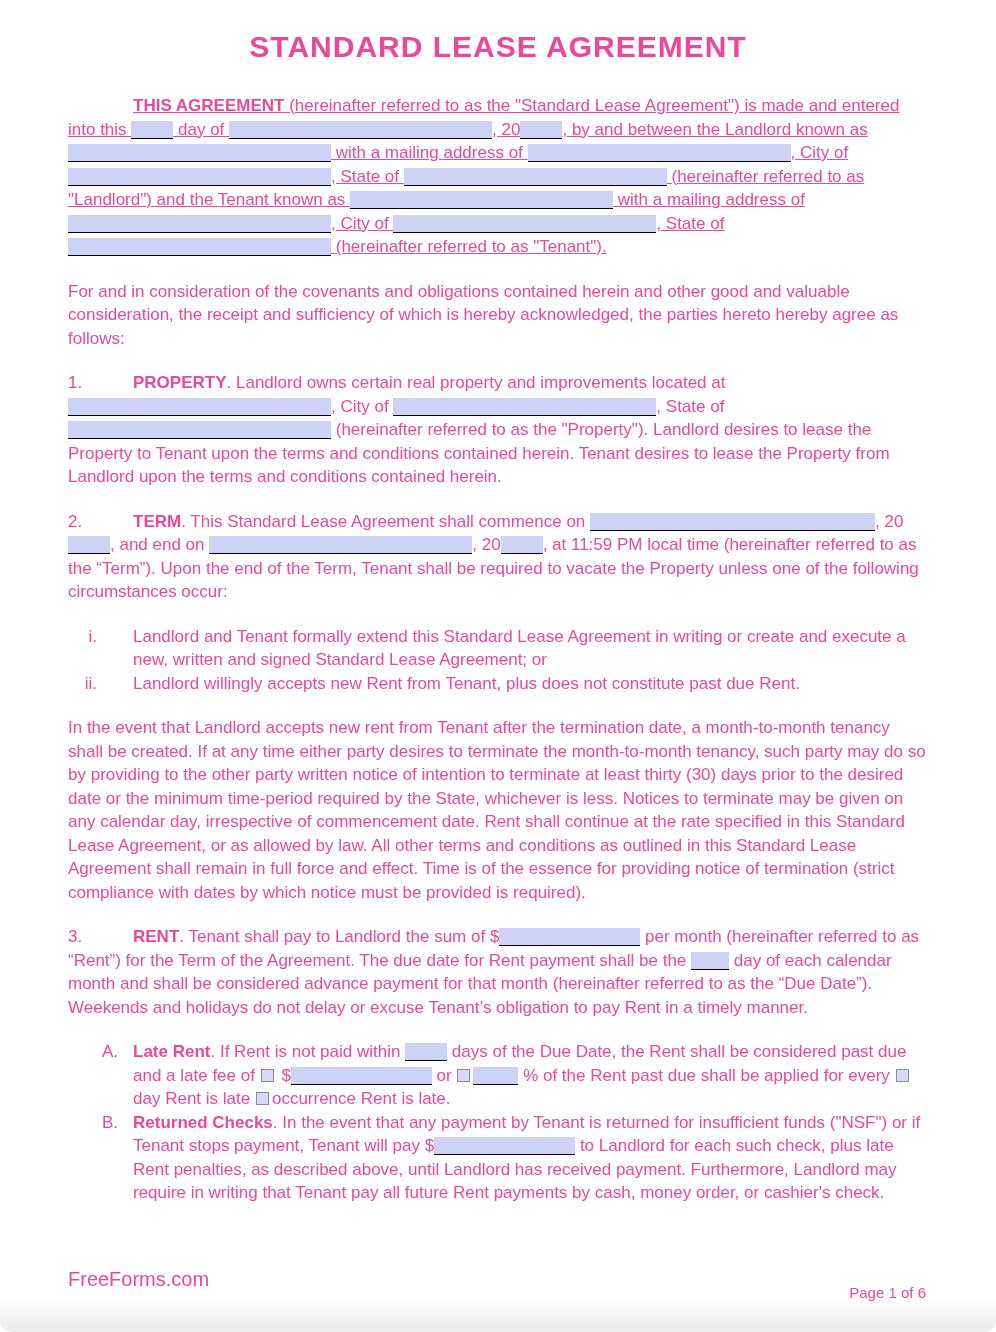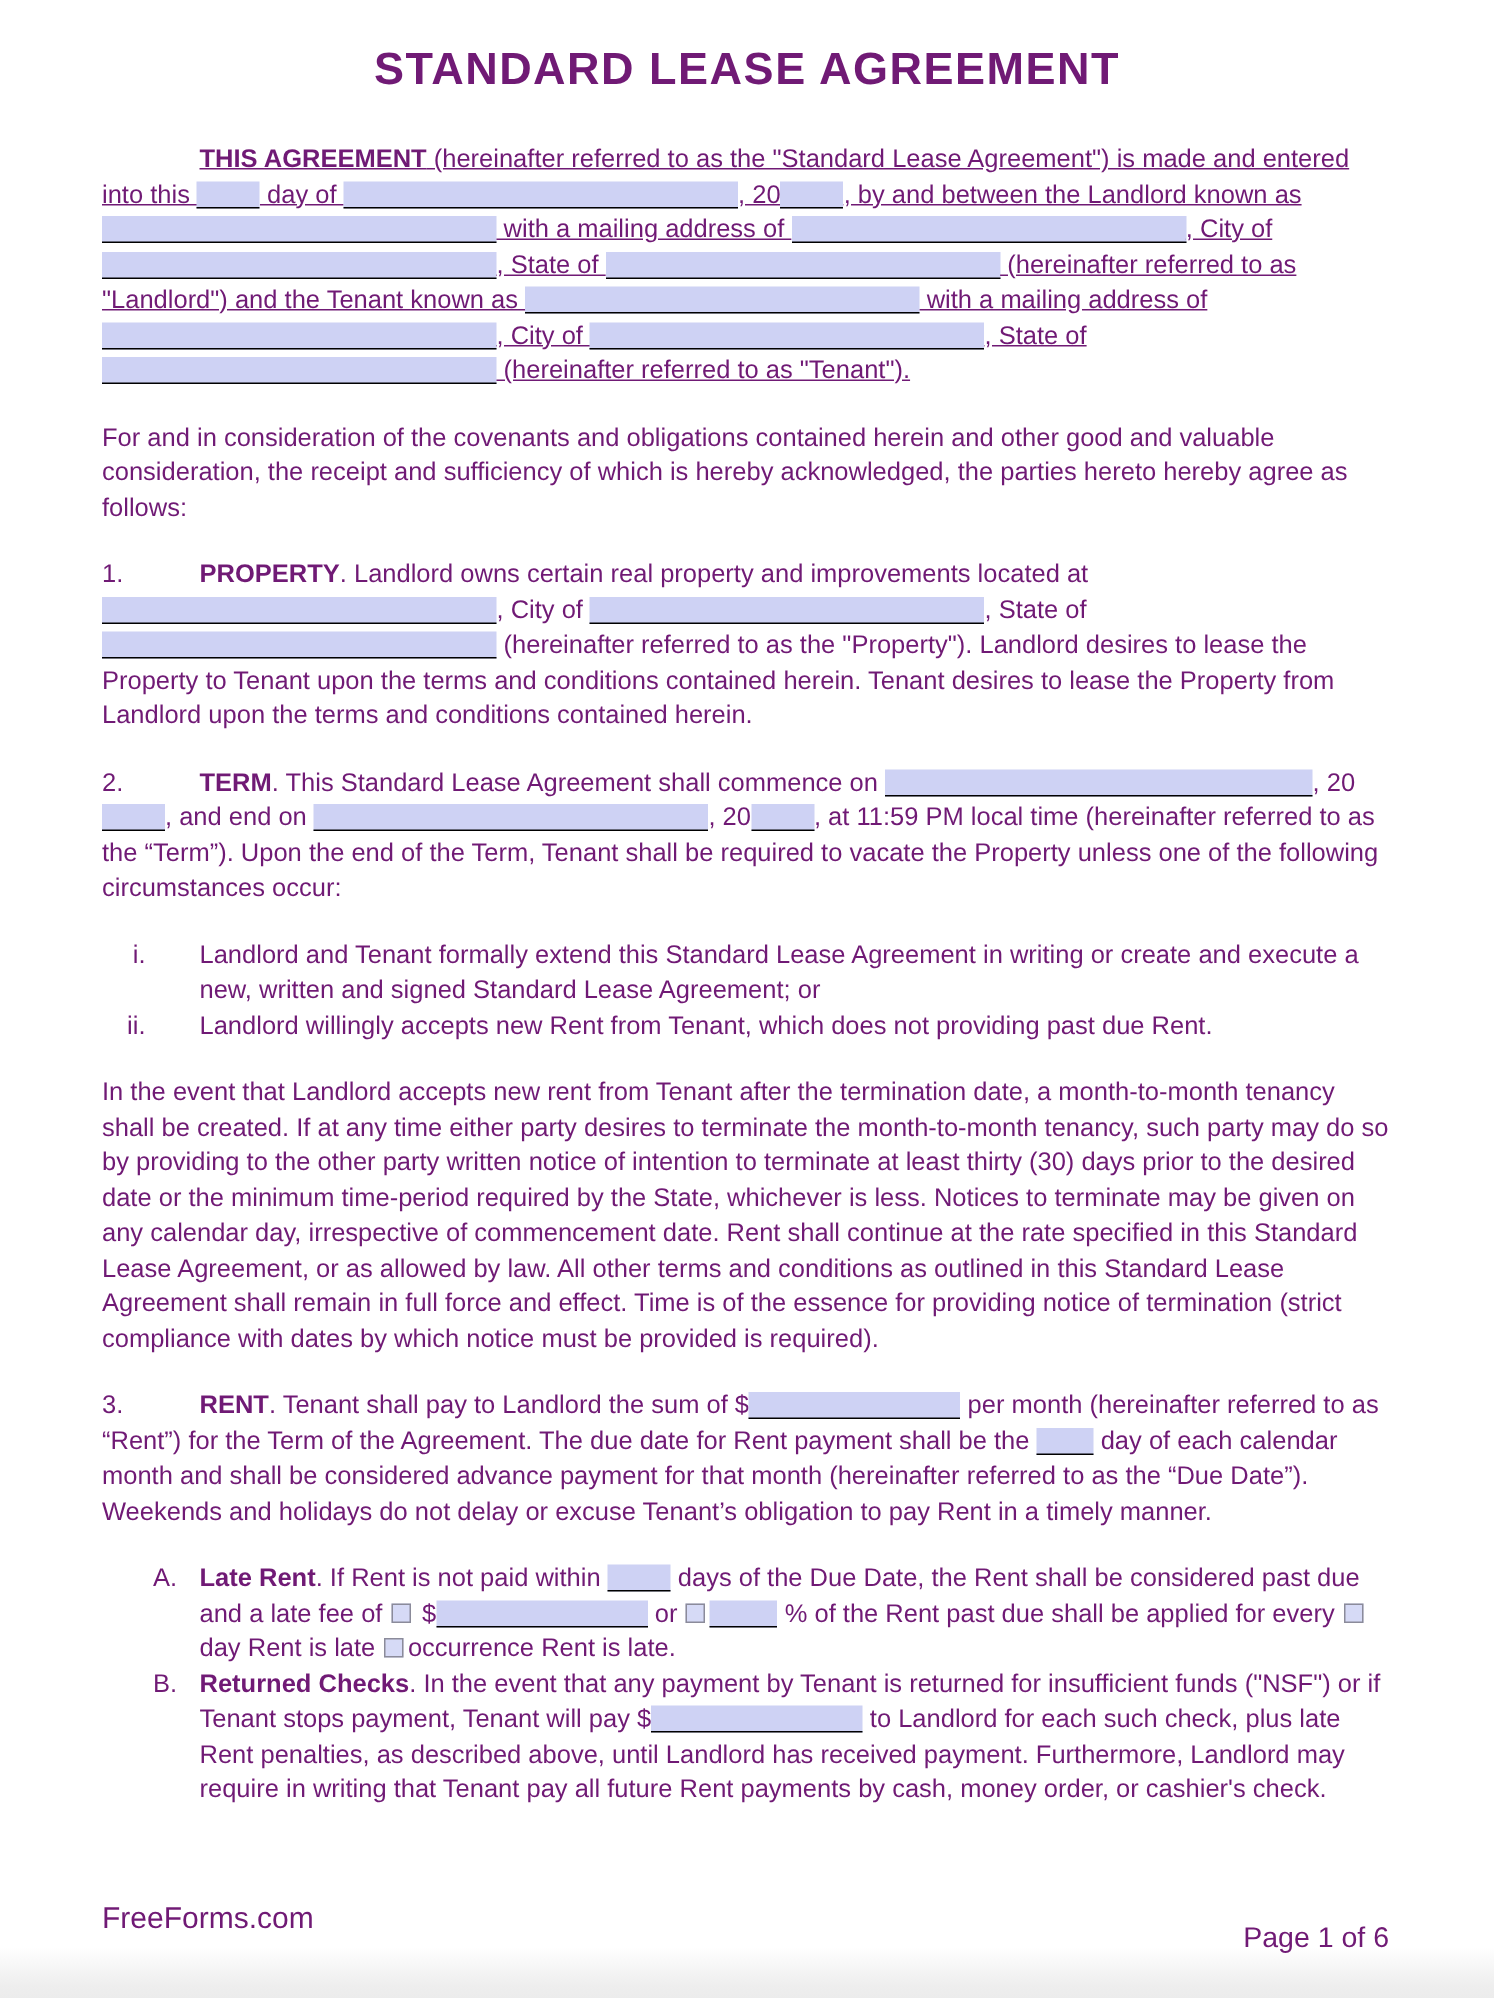--- a/index.html
+++ b/index.html
@@ -11,22 +11,23 @@
   html, body { margin: 0; padding: 0; background: #ffffff; }
   .page {
     position: relative;
     width: 996px;
     height: 1332px;
     margin: 0 auto;
     background: #ffffff;
     font-family: "Liberation Sans", sans-serif;
     font-size: 17px;
     line-height: 23.5px;
-    color: #701a75;
+    color: #ec4899;
     overflow: hidden;
+    border-radius: 13px;
   }
   .content { padding: 30px 68px 0 68px; }
   h1.doc-title {
     font-size: 30px;
     line-height: 34px;
     font-weight: bold;
     text-align: center;
     letter-spacing: 1px;
     margin: 0 0 30px 0;
   }
@@ -65,21 +66,21 @@
     position: absolute;
     left: 68px;
     top: 1269px;
     font-size: 20px;
     line-height: 20px;
   }
   .footer-page {
     position: absolute;
     right: 70px;
     top: 1283px;
-    font-size: 19px;
+    font-size: 15px;
     line-height: 20px;
   }
   .page-edge {
     position: absolute;
     left: 0; right: 0; bottom: 0;
     height: 34px;
     background: linear-gradient(180deg, rgba(240,240,240,0) 0%, #eeeeee 75%, #ececec 100%);
     pointer-events: none;
   }
 </style>
@@ -99,21 +100,21 @@
 
     <p class="para"><span class="sec-num">2.</span><b>TERM</b><span>. This Standard Lease Agreement shall commence on </span><span class="blank b-xl"></span><span>, 20</span><span class="blank b-sm"></span><span>, and end on </span><span class="blank b-lg"></span><span>, 20</span><span class="blank b-sm"></span><span>, at 11:59 PM local time (hereinafter referred to as the “Term”). Upon the end of the Term, Tenant shall be required to vacate the Property unless one of the following circumstances occur:</span></p>
 
     <div class="list">
       <div class="li">
           <span class="li-marker">i.</span>
           <span class="li-body">Landlord and Tenant formally extend this Standard Lease Agreement in writing or create and execute a new, written and signed Standard Lease Agreement; or</span>
         </div>
       <div class="li">
           <span class="li-marker">ii.</span>
-          <span class="li-body">Landlord willingly accepts new Rent from Tenant, which does not providing past due Rent.</span>
+          <span class="li-body">Landlord willingly accepts new Rent from Tenant, plus does not constitute past due Rent.</span>
         </div>
     </div>
 
     <p class="para"><span>In the event that Landlord accepts new rent from Tenant after the termination date, a month-to-month tenancy shall be created. If at any time either party desires to terminate the month-to-month tenancy, such party may do so by providing to the other party written notice of intention to terminate at least thirty (30) days prior to the desired date or the minimum time-period required by the State, whichever is less. Notices to terminate may be given on any calendar day, irrespective of commencement date. Rent shall continue at the rate specified in this Standard Lease Agreement, or as allowed by law. All other terms and conditions as outlined in this Standard Lease Agreement shall remain in full force and effect. Time is of the essence for providing notice of termination (strict compliance with dates by which notice must be provided is required).</span></p>
 
     <p class="para"><span class="sec-num">3.</span><b>RENT</b><span>. Tenant shall pay to Landlord the sum of $</span><span class="blank b-md"></span><span> per month (hereinafter referred to as “Rent”) for the Term of the Agreement. The due date for Rent payment shall be the </span><span class="blank b-xs"></span><span> day of each calendar month and shall be considered advance payment for that month (hereinafter referred to as the “Due Date”). Weekends and holidays do not delay or excuse Tenant’s obligation to pay Rent in a timely manner.</span></p>
 
     <div class="list li-alpha">
       <div class="li">
           <span class="li-marker">A.</span>

